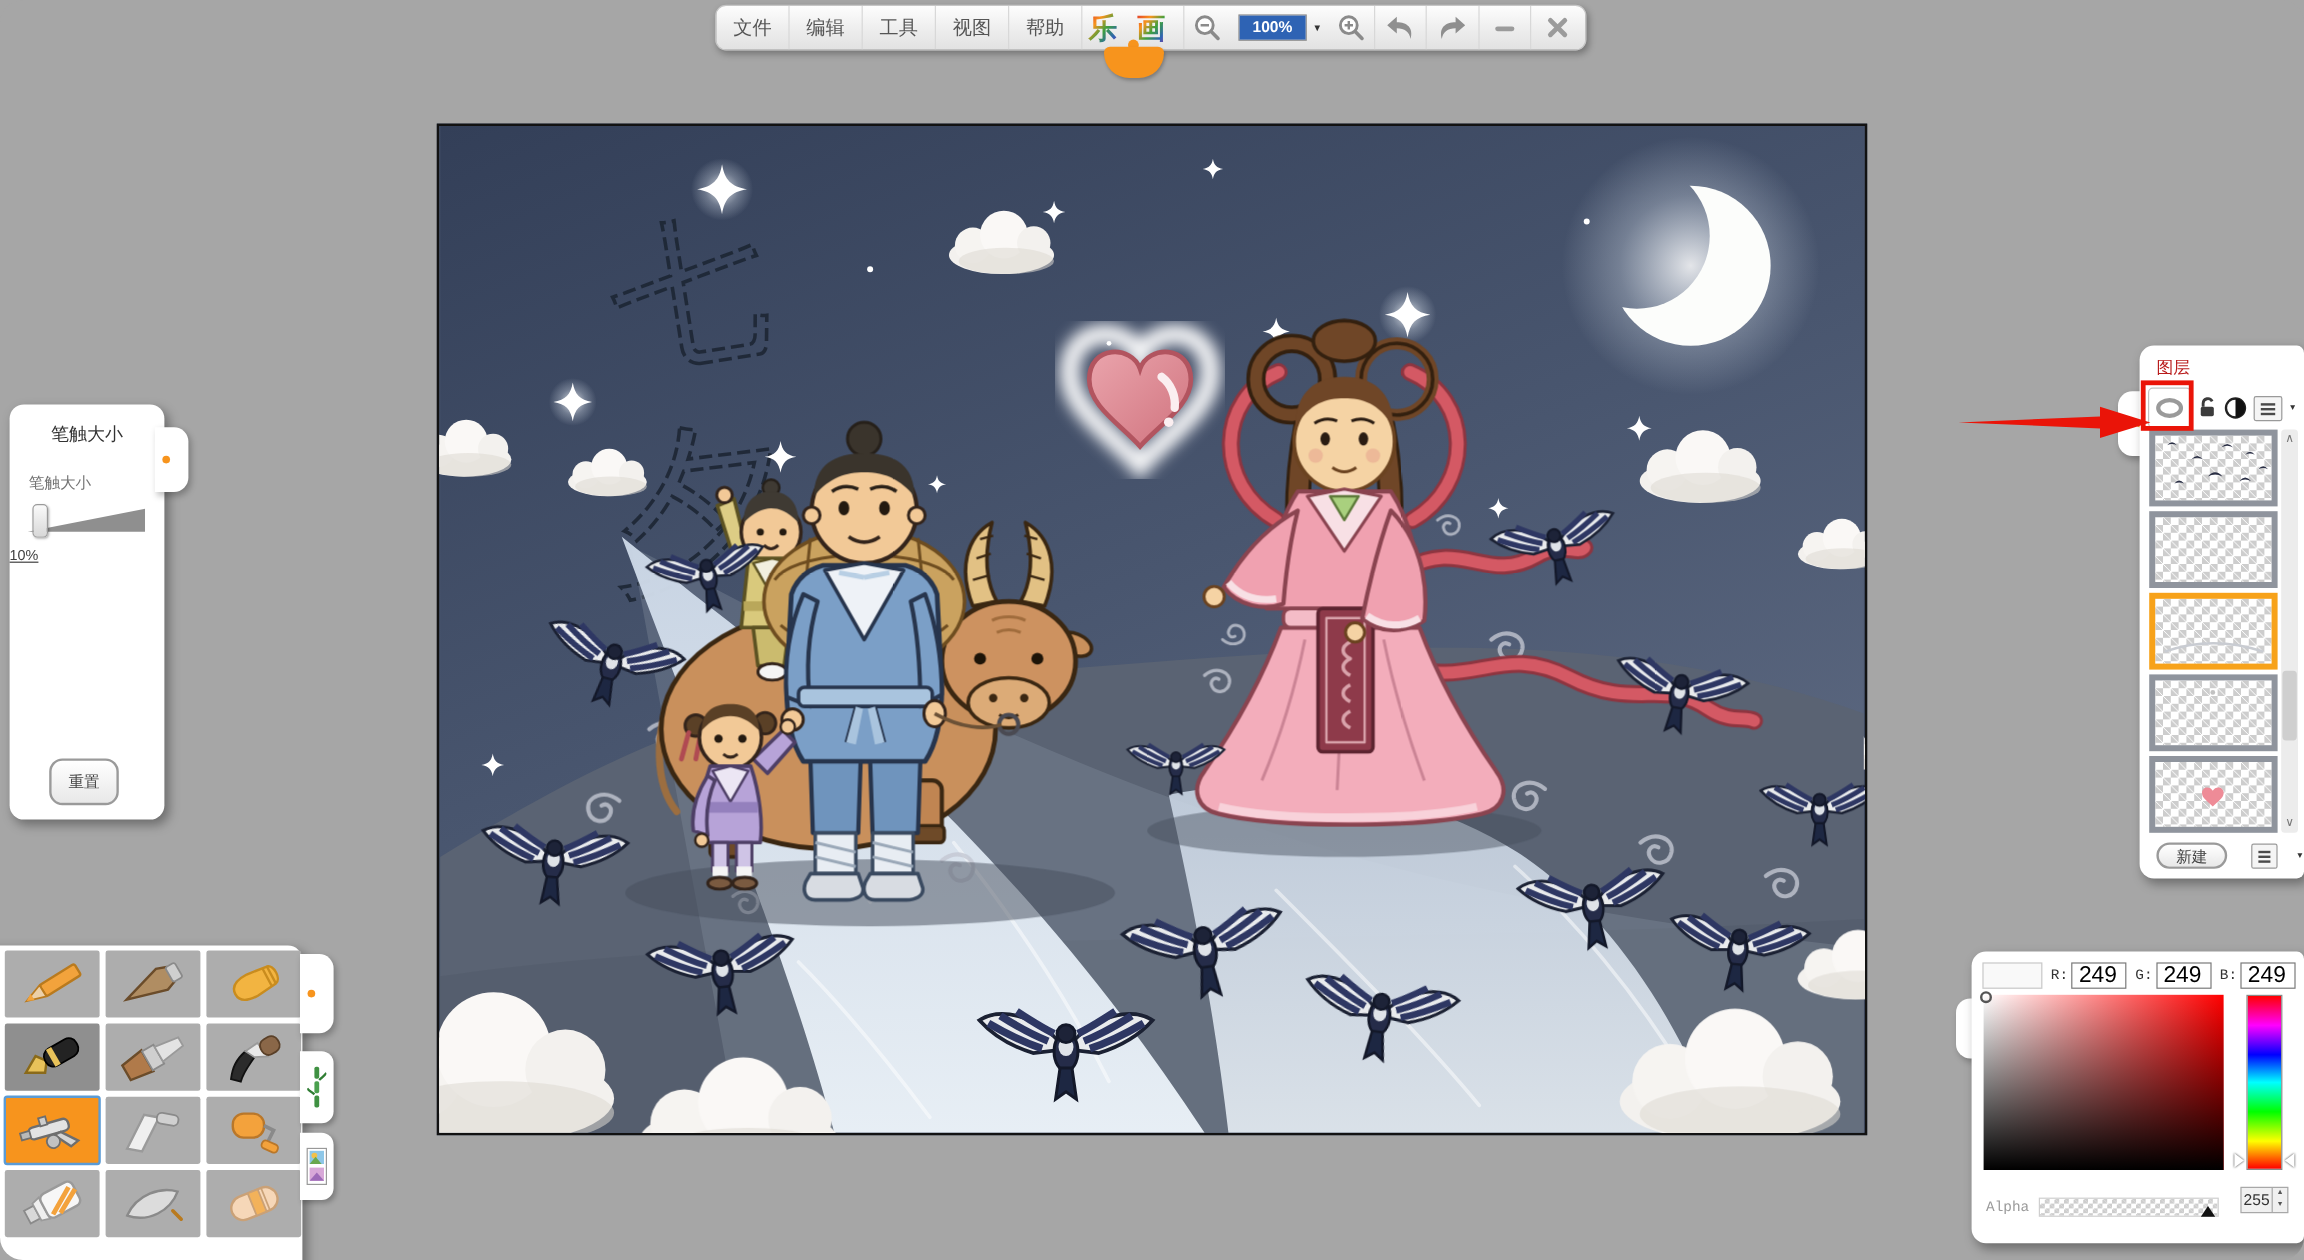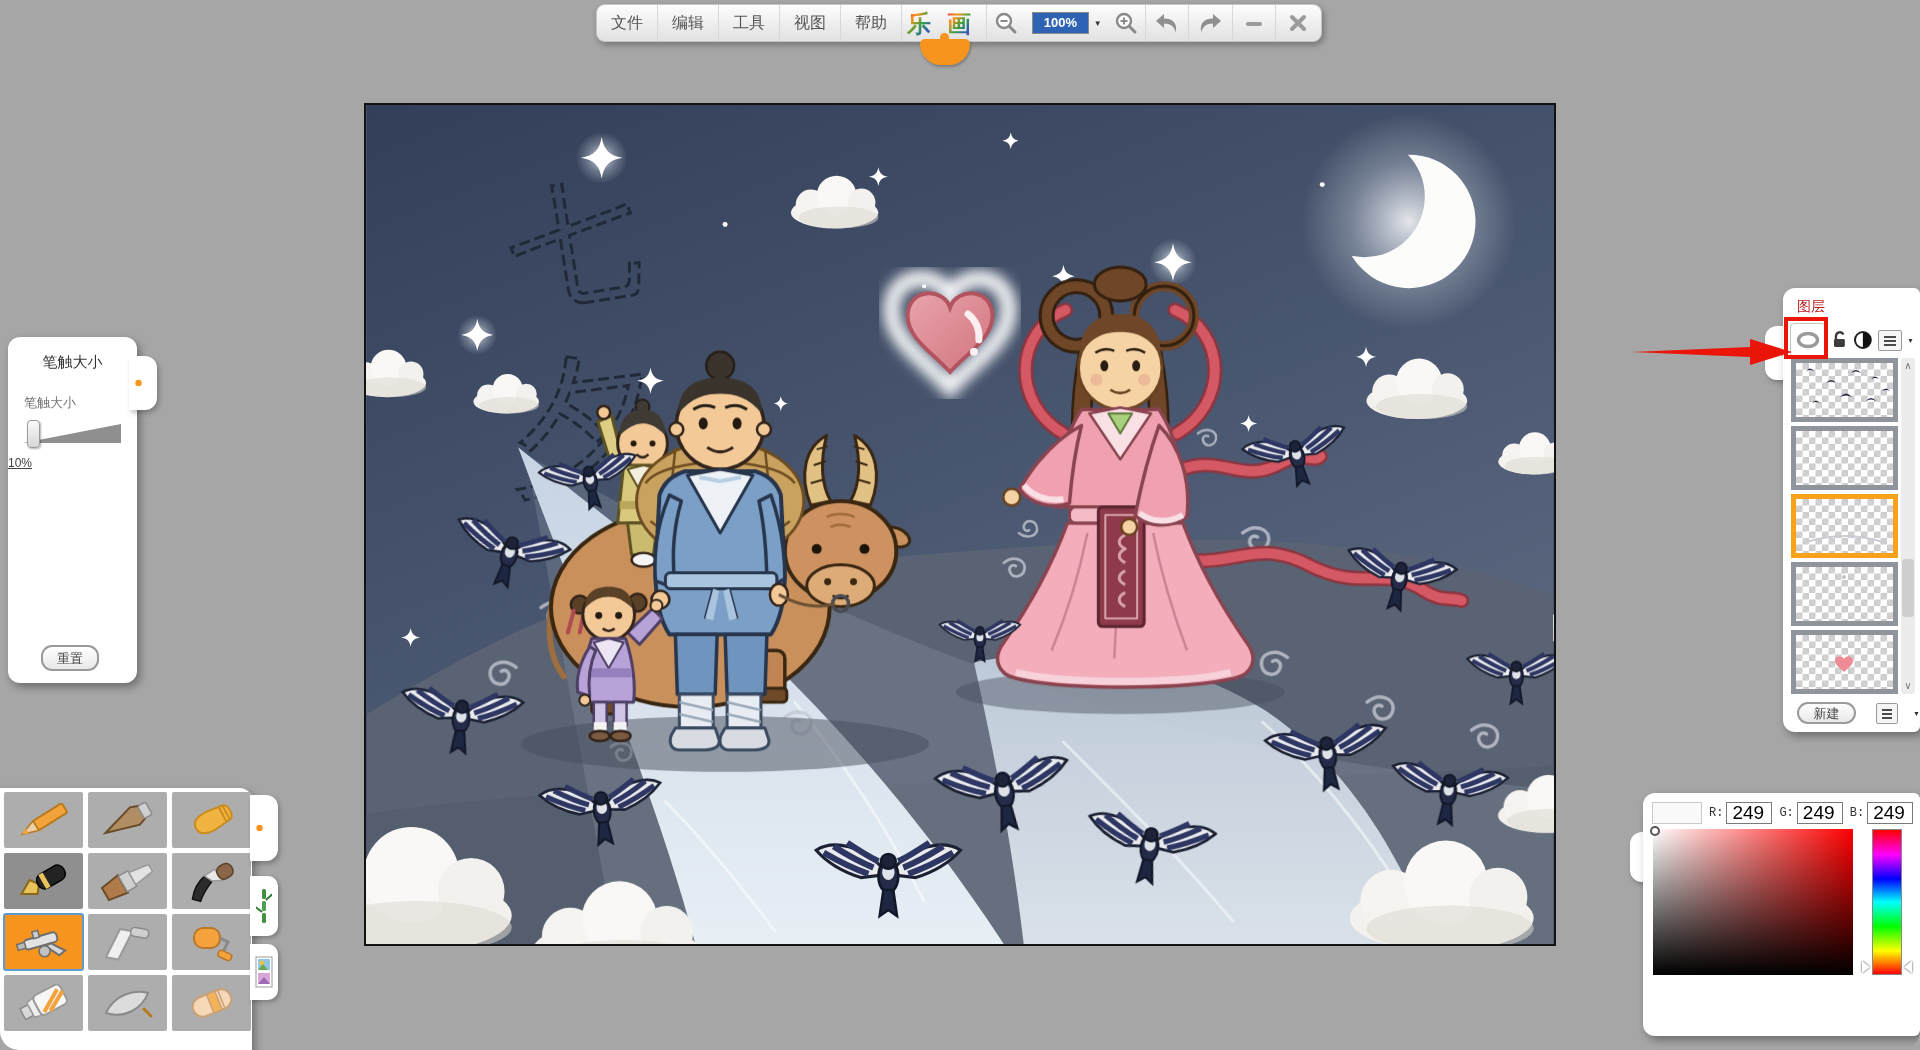--- a/index.html
+++ b/index.html
@@ -42,21 +42,21 @@
   
   #left-panel { left:8px; top:337px; width:129px; height:346px; }
   #left-panel .p-title { font-size:15px; color:#333; text-align:center; padding-top:16px; }
   #left-panel .p-label { font-size:13px; color:#737373; margin:22px 0 8px 16px; }
   .slider-wrap { position:relative; width:98px; height:28px; margin-left:15px; }
   .slider-wedge { position:absolute; left:0; top:2px; width:98px; height:24px; background:#8f8f8f;
                   clip-path:polygon(0 88%, 100% 8%, 100% 88%); }
   .slider-thumb { position:absolute; left:4px; top:0; width:13px; height:28px; border:1px solid #9a9a9a;
                   border-radius:4px; background:linear-gradient(#fafafa,#d8d8d8); box-shadow:1px 1px 2px rgba(0,0,0,.3); }
   .slider-value { font-size:12px; color:#404040; margin:8px 14px 0 0;text-decoration:underline; }
-  .pill-btn { display:block; margin:0 auto; width:58px; height:26px; border:2px solid #9a9a9a; border-radius:11px;
+  .pill-btn { display:block; margin:0 auto; width:58px; height:39px; border:2px solid #9a9a9a; border-radius:11px;
               background:linear-gradient(#fff,#e8e8e8); font-size:13px; color:#444; line-height:17px; text-align:center; }
   #reset-btn { position:absolute; bottom:12px; left:33px; }
 
   
   #brush-palette { left:-12px; top:788px; width:264px; height:274px; border-radius:0 12px 0 0; padding:4px 0 0 16px; }
   .tool-grid { display:grid; grid-template-columns:repeat(3,79px); grid-auto-rows:56px; gap:5px; }
   .tool-cell { background:#adadad; border-radius:2px; display:flex; align-items:center; justify-content:center; }
   .tool-cell.dark { background:#8f8f8f; }
   .tool-cell.selected { background:#f7941d; outline:2px solid #5b9bd5; outline-offset:-1px; }
   .side-tab { position:absolute; background:#fff; box-shadow:2px 2px 4px rgba(0,0,0,.25); border-radius:0 10px 10px 0;
@@ -755,15 +755,28 @@
       <input class="rgb-input" value="249" style="">
       <span class="rgb-label">B:</span>
       <input class="rgb-input" value="249" style="">
     </div>
     <div class="sv-square">
       <div class="sv-marker"></div>
     </div>
     <div class="hue-bar"></div>
     <div class="hue-marker-l"></div>
     <div class="hue-marker-r"></div>
+    <div class="alpha-row">
+      <span class="alpha-label">Alpha</span>
+      <div class="alpha-track checker">
+        <div class="alpha-marker"></div>
+      </div>
+      <div class="spinner">
+        <div class="val">255</div>
+        <div class="spin-arrows">
+          <span>▲</span>
+          <span>▼</span>
+        </div>
+      </div>
+    </div>
   </div>
 
 </div>
 
 </body></html>

